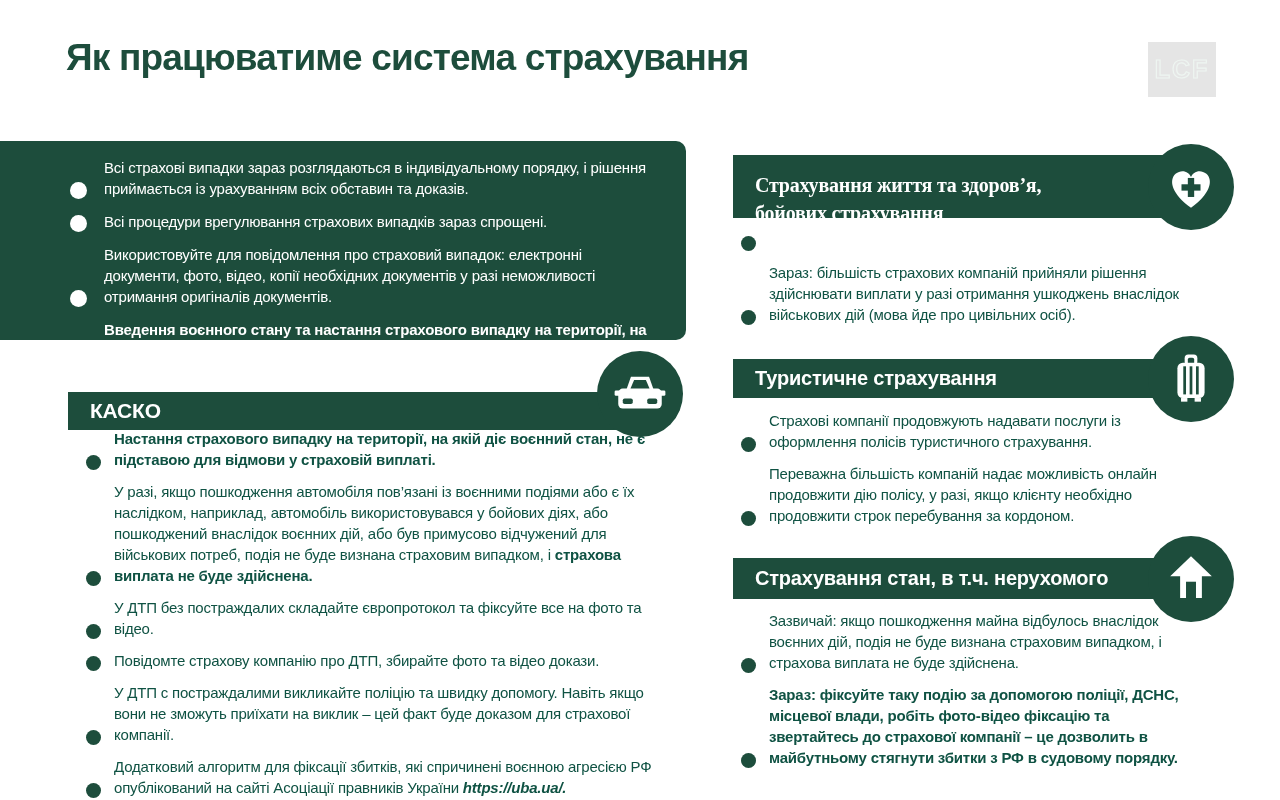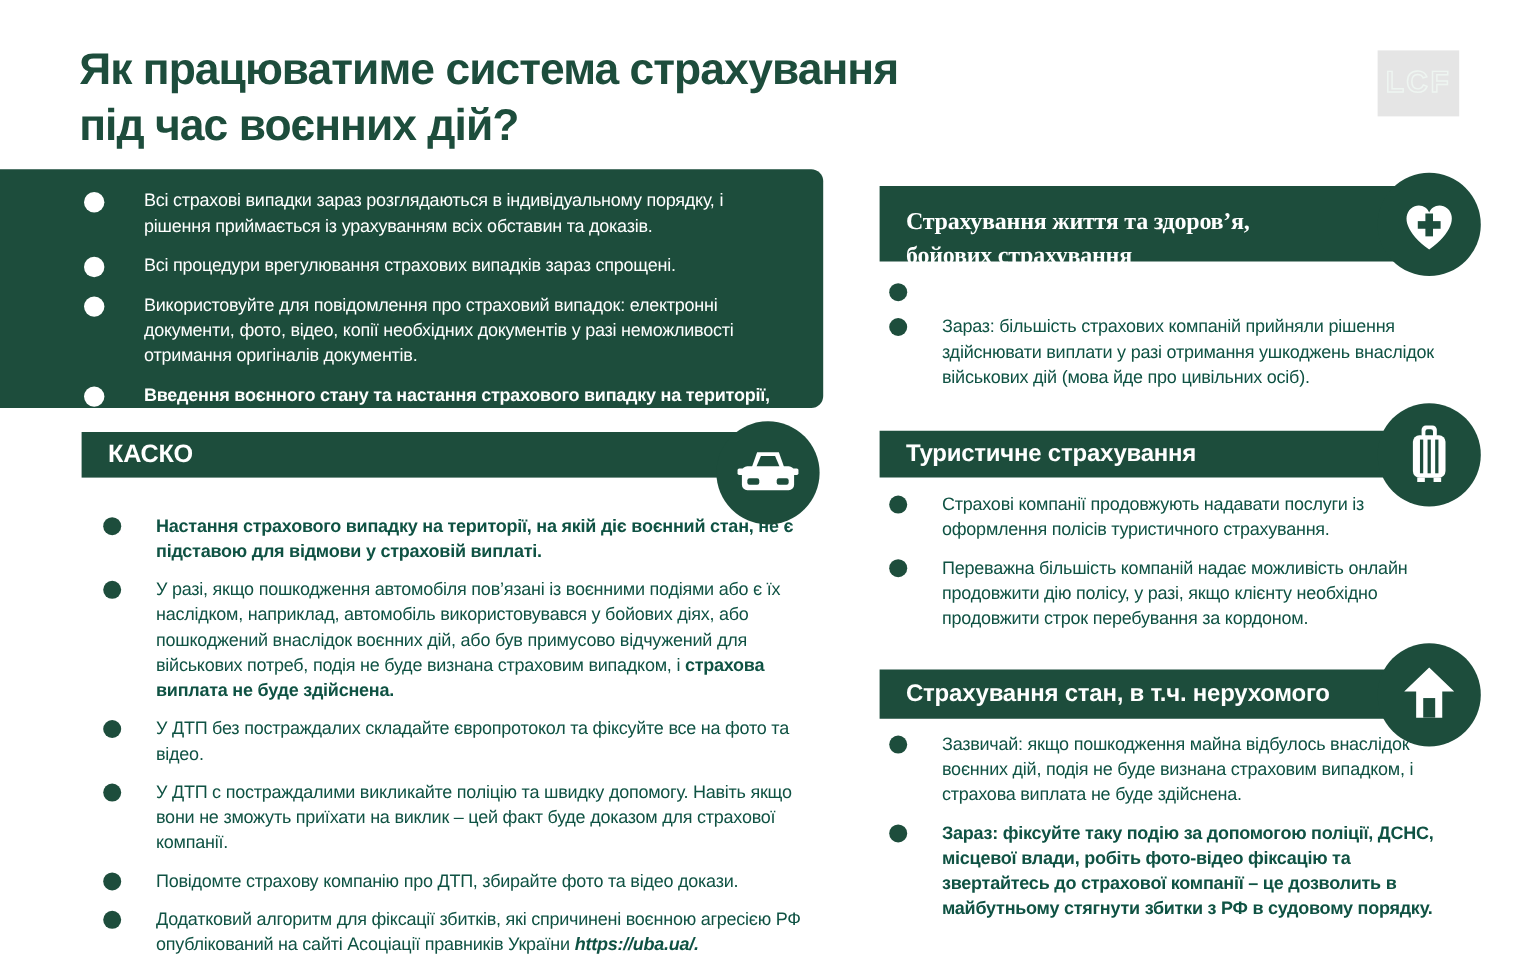--- a/index.html
+++ b/index.html
@@ -6,35 +6,35 @@
   .page{position:relative;width:1280px;height:800px;background:#ffffff;overflow:hidden;
         font-family:"Liberation Sans",sans-serif;color:#0f5243;}
   
   .title{position:absolute;left:66px;top:34px;font-size:37px;font-weight:bold;
          color:#1d4d3c;line-height:47px;letter-spacing:-0.8px;}
   .logo{position:absolute;left:1148px;top:42px;width:68px;height:55px;background:#e5e5e5;
         display:flex;align-items:center;justify-content:center;}
   .logo span{font-size:25px;font-weight:bold;letter-spacing:2px;color:transparent;
              -webkit-text-stroke:1.2px #eef5f1;}
   
-  .row{display:flex;align-items:flex-start;gap:16px;}
+  .row{display:flex;align-items:flex-end;}
   .dot{flex:none;border-radius:50%;}
   .dot.white{width:17px;height:17px;background:#ffffff;margin:3px 17px 0 0;}
   .dot.green{width:15px;height:15px;background:#1d4d3c;margin:3px 13px 0 0;}
   .txt{font-size:15px;line-height:21px;letter-spacing:-0.2px;}
   .txt .b{font-weight:bold;}
   
   .intro-box{position:absolute;left:0;top:141px;width:686px;height:199px;background:#1d4d3c;
              border-radius:0 10px 10px 0;box-sizing:border-box;padding:16px 38px 0 70px;}
   .intro-box .txt{color:#ffffff;}
   .intro-box .row{margin-bottom:12px;}
   
   .bar{position:absolute;background:#1d4d3c;color:#ffffff;font-weight:bold;
        box-sizing:border-box;padding-left:22px;letter-spacing:-0.2px;}
-  .bar.kasko{left:68px;top:360px;width:577px;height:38px;font-size:21px;line-height:38px;}
+  .bar.kasko{left:68px;top:392px;width:577px;height:38px;font-size:21px;line-height:38px;}
   .circle{position:absolute;width:86px;height:86px;border-radius:50%;background:#1d4d3c;
           display:flex;align-items:center;justify-content:center;z-index:2;}
   .circle svg{width:58px;height:58px;}
   .c-kasko{left:597px;top:351px;}
   .bar.s1{left:733px;top:155px;width:472px;height:63px;font-size:20px;line-height:28px;
           border-radius:0 12px 12px 0;padding-top:16px;font-family:Liberation Serif, serif;}
   .c-s1{left:1148px;top:144px;}
   .bar.s2{left:733px;top:359px;width:472px;height:39px;font-size:20px;line-height:39px;
           border-radius:0 12px 12px 0;}
   .c-s2{left:1148px;top:336px;}
@@ -54,21 +54,20 @@
   .kasko-list .txt{max-width:560px;}
   a.plainlink{color:inherit;text-decoration:none;font-weight:bold;font-style:italic;}
 </style>
 </head>
 <body>
 
 <div class="page">
 
   <div class="title">
     <div>Як працюватиме система страхування</div>
-    <div>під час воєнних дій?</div>
   </div>
   <div class="logo">
     <span>LCF</span>
   </div>
 
   <div class="intro-box">
     <div class="row">
       <span class="dot white"></span>
       <span class="txt"><span class="pre">Всі страхові випадки зараз розглядаються в індивідуальному порядку, і рішення приймається із урахуванням всіх обставин та доказів.</span><span class="b"></span></span>
     </div>
@@ -108,25 +107,25 @@
     <div class="row">
       <span class="dot green"></span>
       <span class="txt"><span class="pre">У разі, якщо пошкодження автомобіля пов’язані із воєнними подіями або є їх наслідком, наприклад, автомобіль використовувався у бойових діях, або пошкоджений внаслідок воєнних дій, або був примусово відчужений для військових потреб, подія не буде визнана страховим випадком, і </span><span class="b">страхова виплата не буде здійснена.</span></span>
     </div>
     <div class="row">
       <span class="dot green"></span>
       <span class="txt"><span class="pre">У ДТП без постраждалих складайте європротокол та фіксуйте все на фото та відео.</span><span class="b"></span></span>
     </div>
     <div class="row">
       <span class="dot green"></span>
-      <span class="txt"><span class="pre">У ДТП с постраждалими викликайте поліцію та швидку допомогу. Навіть якщо вони не зможуть приїхати на виклик – цей факт буде доказом для страхової компанії.</span><span class="b"></span></span>
+      <span class="txt"><span class="pre">Повідомте страхову компанію про ДТП, збирайте фото та відео докази.</span><span class="b"></span></span>
     </div>
     <div class="row">
       <span class="dot green"></span>
-      <span class="txt"><span class="pre">Повідомте страхову компанію про ДТП, збирайте фото та відео докази.</span><span class="b"></span></span>
+      <span class="txt"><span class="pre">У ДТП с постраждалими викликайте поліцію та швидку допомогу. Навіть якщо вони не зможуть приїхати на виклик – цей факт буде доказом для страхової компанії.</span><span class="b"></span></span>
     </div>
     <div class="row">
       <span class="dot green"></span>
       <span class="txt"><span class="pre">Додатковий алгоритм для фіксації збитків, які спричинені воєнною агресією РФ опублікований на сайті Асоціації правників України </span><a class="plainlink" href="#">https://uba.ua/.</a></span>
     </div>
 
   </div>
 
   <div class="bar s1">
     <div>Страхування життя та здоров’я,</div>

